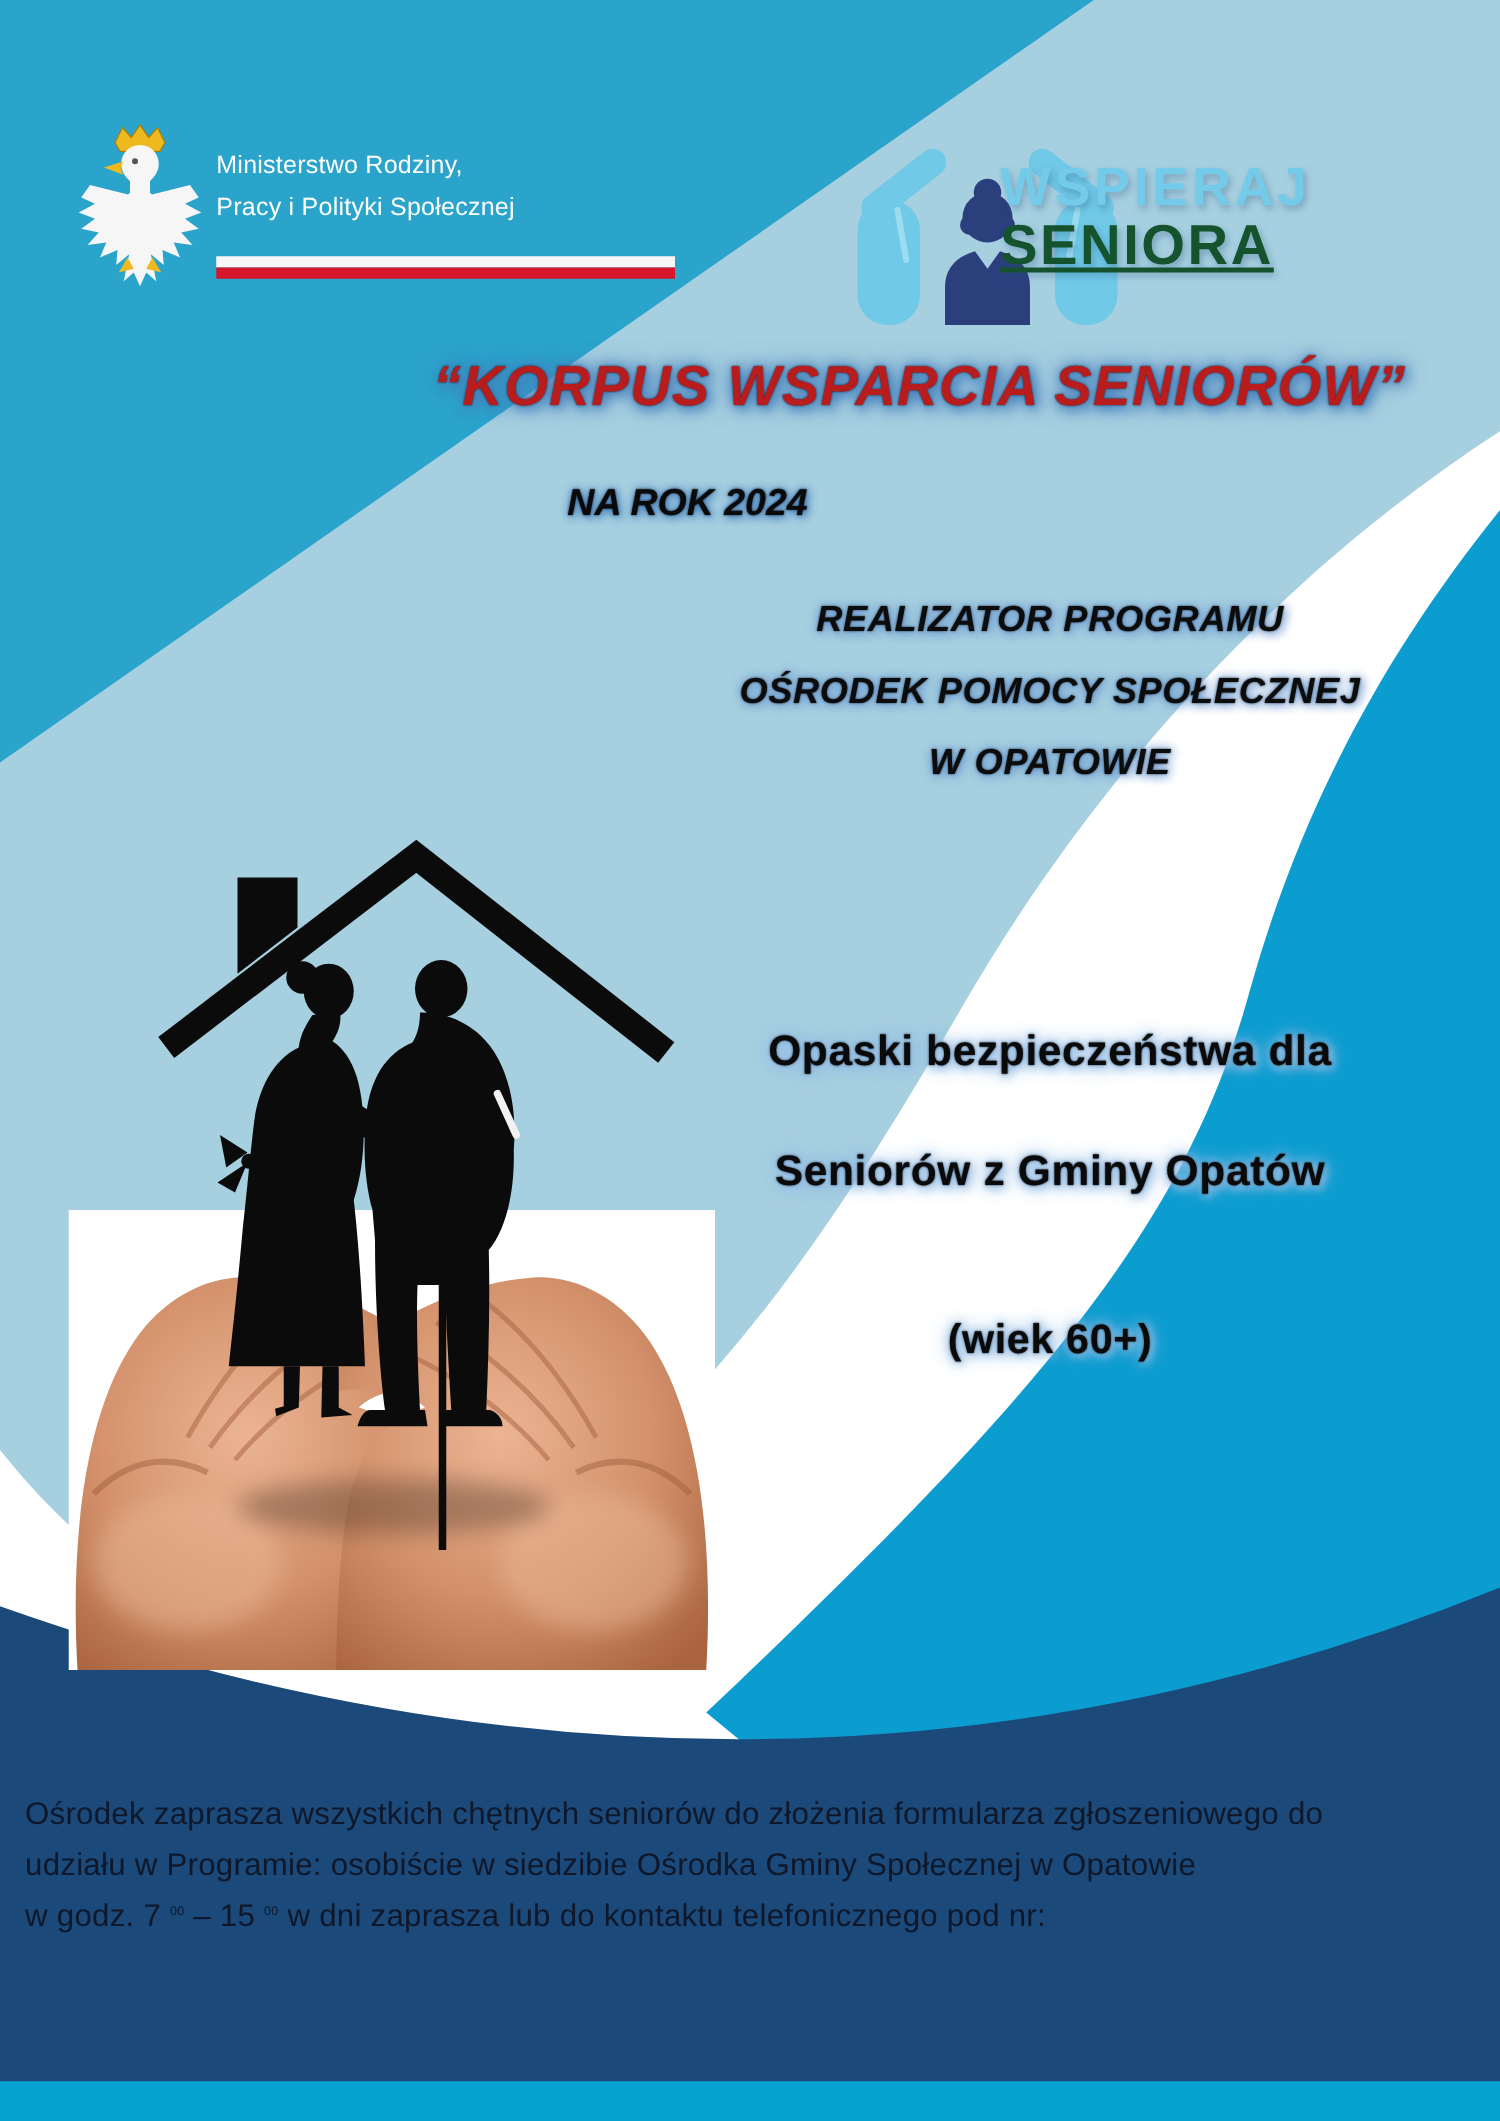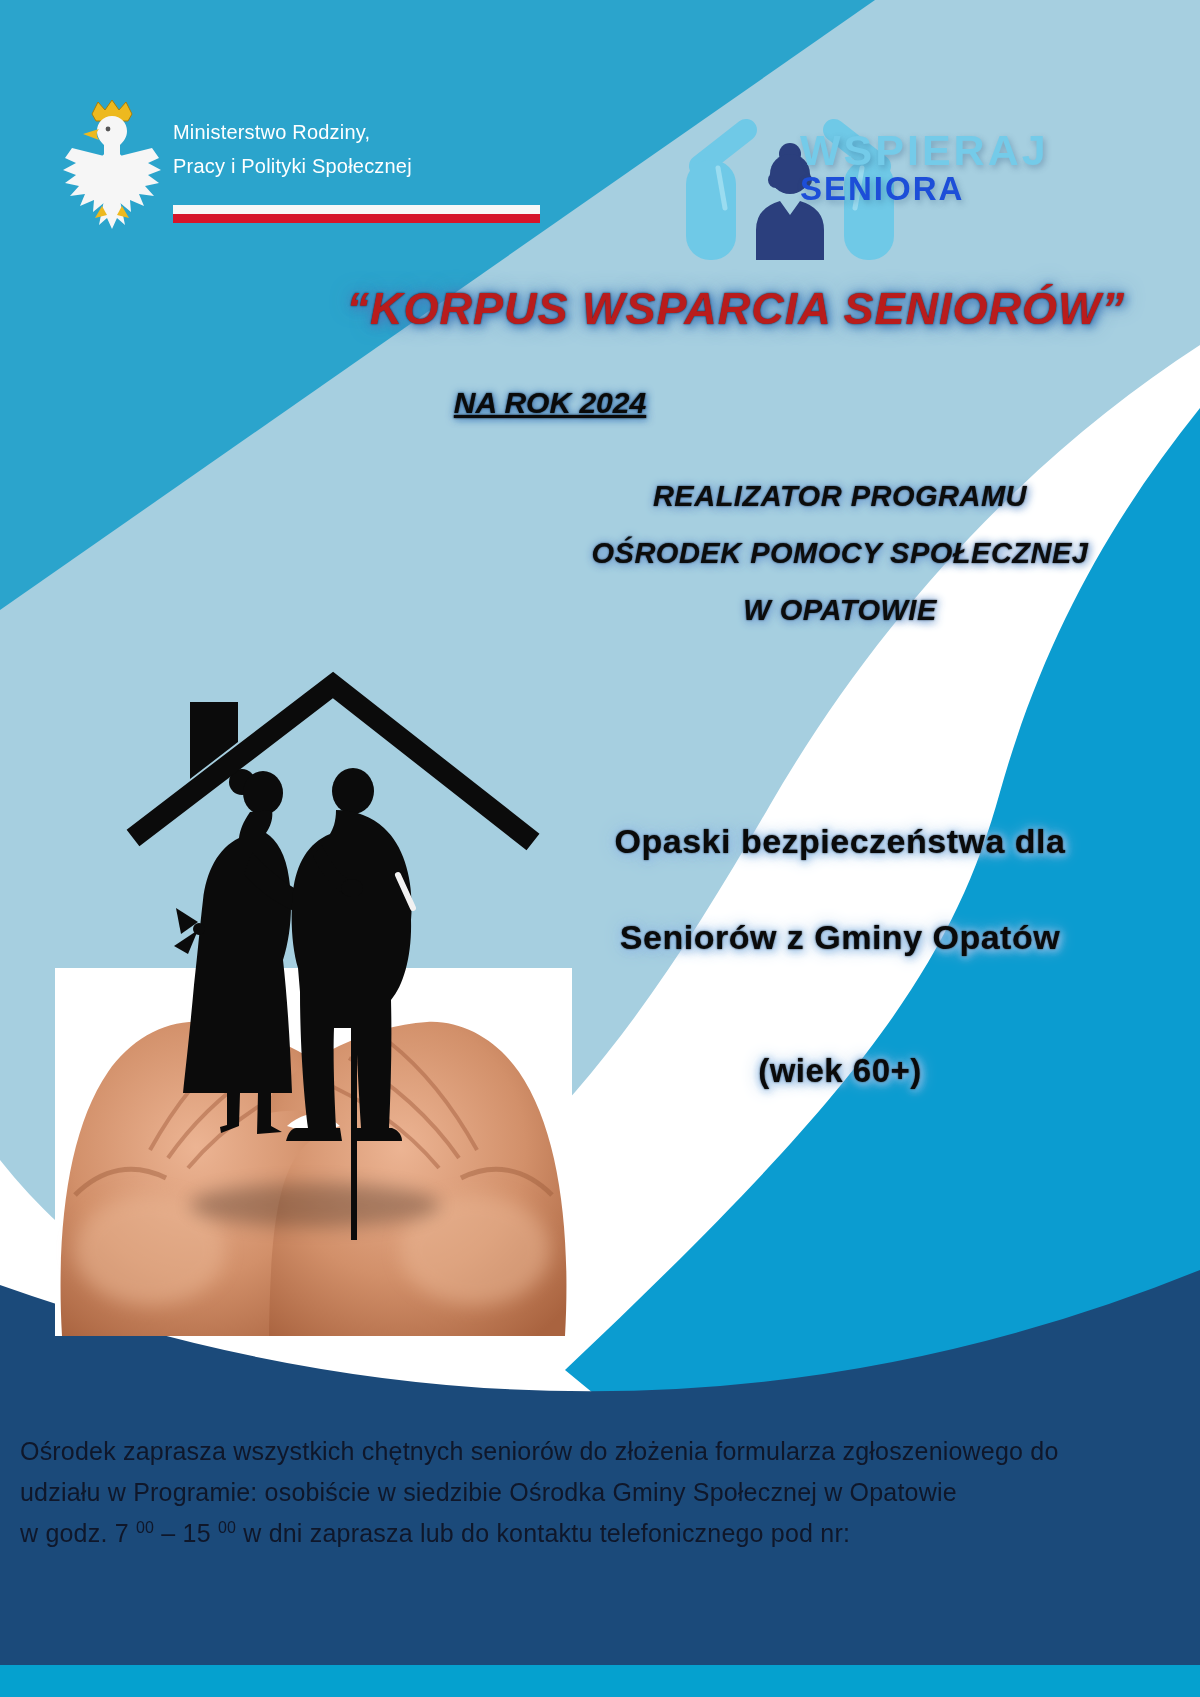--- a/index.html
+++ b/index.html
@@ -17,53 +17,53 @@
   }
   .flag-stripe{position:absolute;left:173px;top:205px;width:367px;height:18px;}
   .flag-white{position:absolute;left:0;top:0;width:100%;height:9px;background:#f7f7f7;}
   .flag-red{position:absolute;left:0;top:9px;width:100%;height:9px;background:#d6152a;}
   
   .logo-line1{
     color:#74cbe9;font-size:43px;font-weight:700;letter-spacing:3px;
     text-shadow:2px 3px 6px rgba(40,80,120,.35);
   }
   .logo-line2{
-    color:#1d4ed8;font-size:33px;font-weight:700;letter-spacing:2px;
+    color:#14532d;font-size:45px;font-weight:700;letter-spacing:2px;
     text-shadow:2px 3px 6px rgba(40,80,120,.35);
+    text-decoration:underline;
   }
   
   .title{
     width:1125px;text-align:right;color:#b91c1c;
     font-size:45px;font-weight:700;font-style:italic;letter-spacing:1px;
     text-shadow:0 0 2px #123,0 0 10px rgba(72,130,190,.95),
                 0 0 20px rgba(72,130,190,.85),3px 3px 9px rgba(72,130,190,.9);
   }
   .subtitle{
     width:1100px;text-align:center;color:#0a0a0a;
     font-size:30px;font-weight:700;font-style:italic;
     text-shadow:0 0 2px #123,0 0 8px rgba(72,130,190,.95),2px 2px 7px rgba(72,130,190,.9);
-    text-decoration:underline;
   }
   .realizator{
     left:460px;width:760px;text-align:center;color:#0c0c0c;
     font-size:29px;font-weight:700;font-style:italic;letter-spacing:.5px;
     text-shadow:0 0 2px #234,0 0 9px rgba(110,155,210,.95),2px 2px 8px rgba(110,155,210,.9);
   }
   .offer{
     left:460px;width:760px;text-align:center;color:#0a0a0a;
     font-size:34px;font-weight:700;letter-spacing:.5px;
     text-shadow:0 0 2px #234,0 0 9px rgba(150,190,230,1),
                 0 0 18px rgba(150,190,230,.95),2px 2px 8px rgba(150,190,230,.95);
   }
   
   .footer-line{
     left:20px;width:1160px;text-align:left;color:#0f172a;
     font-size:25px;letter-spacing:.2px;
   }
-  .footer-line sup{font-size:16px;}
+  .footer-line sup{font-size:10px;}
 </style>
 </head>
 <body>
 
 <div id="poster">
 
   <svg id="bg-svg" width="1200" height="1697" viewBox="0 0 1200 1697">
     <defs>
       <radialGradient id="skin" cx="45%" cy="40%" r="75%">
         <stop offset="0%" stop-color="#ecb493"></stop>

